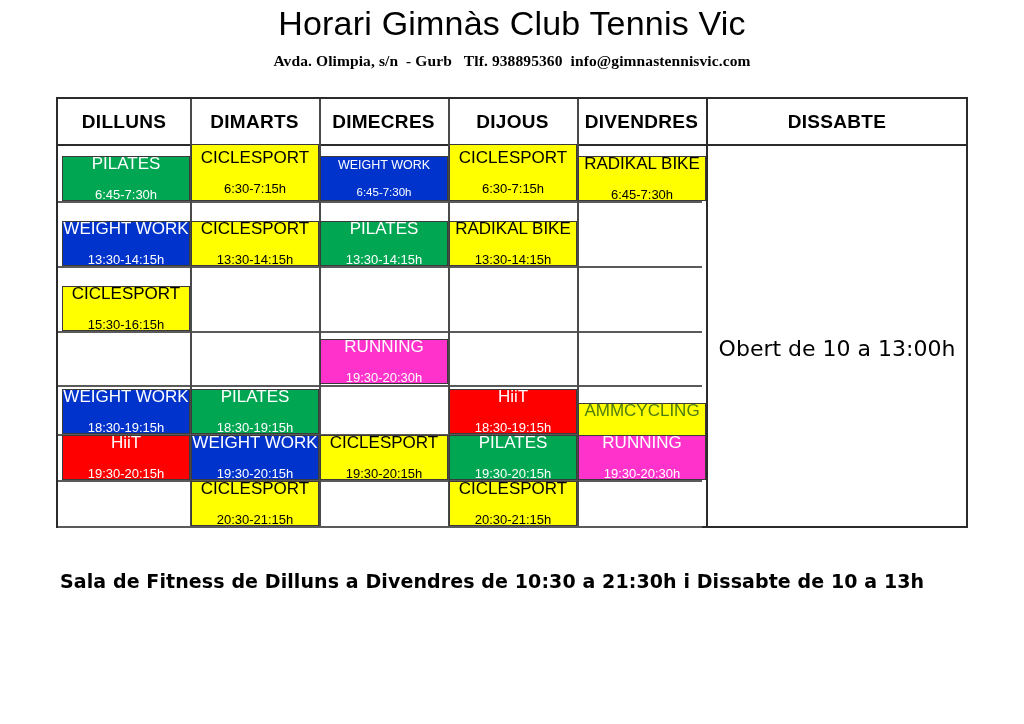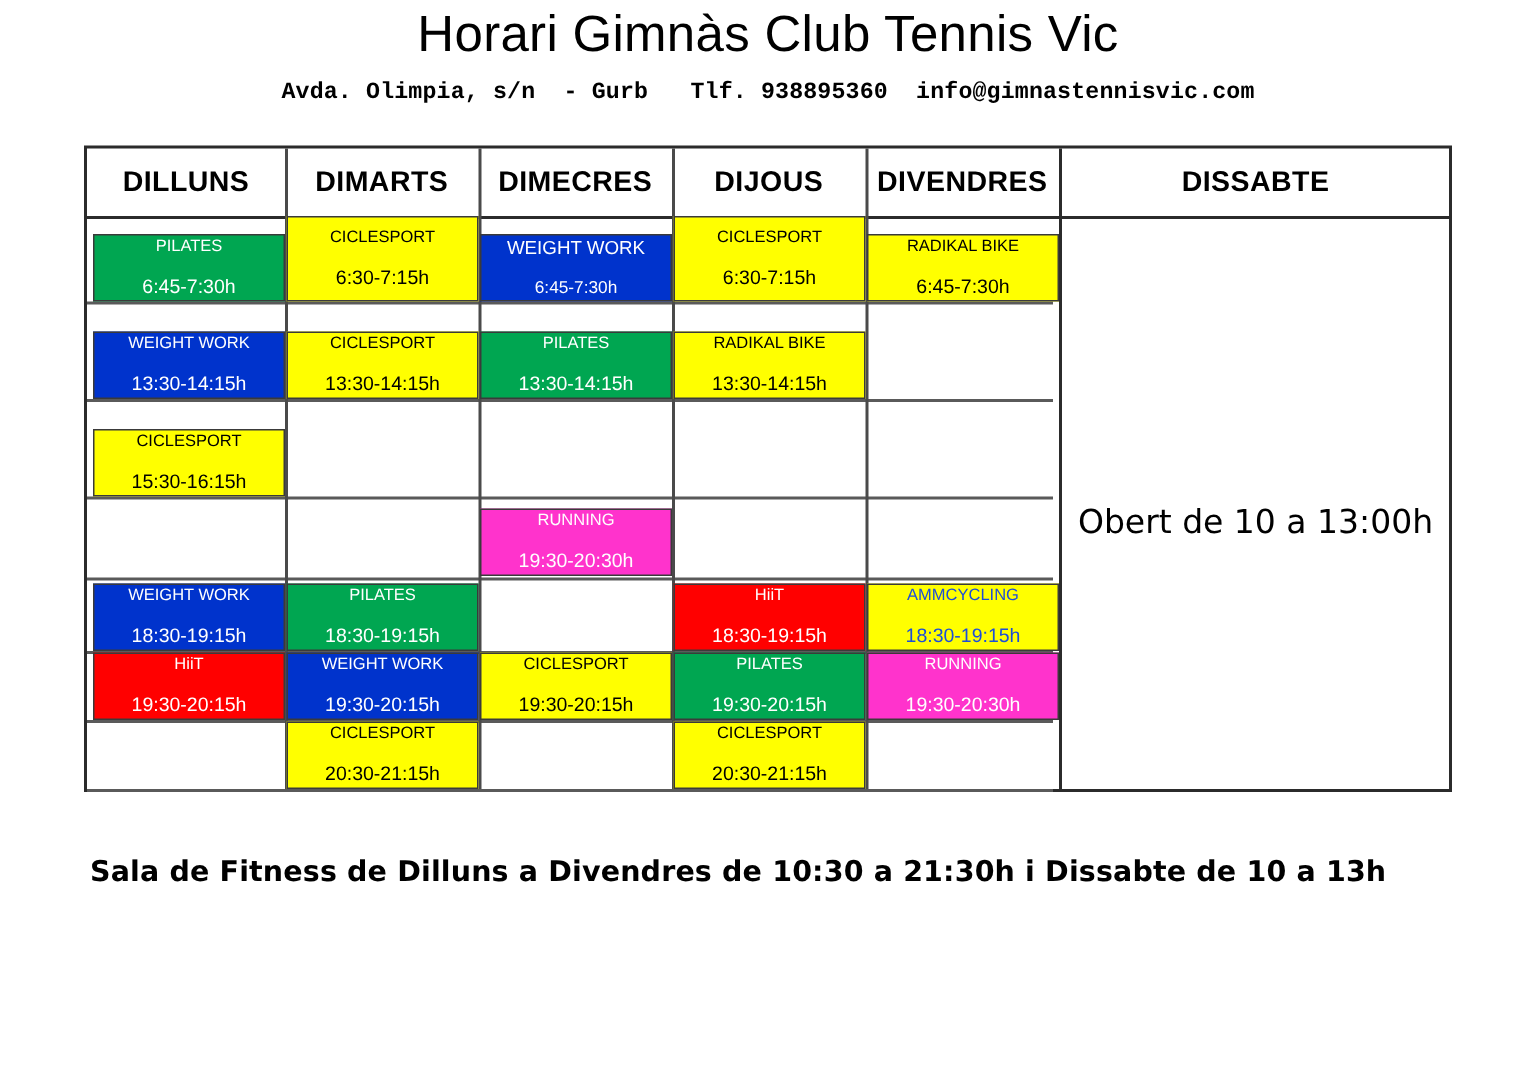--- a/index.html
+++ b/index.html
@@ -25,21 +25,21 @@
     font-size: 34px;
     font-weight: normal;
     letter-spacing: 0.2px;
     line-height: 1.15;
   }
   .subtitle {
     font-size: 15.5px;
     font-weight: bold;
     margin-top: 9px;
     letter-spacing: 0.1px;
-    font-family: Liberation Mono, monospace;
+    font-family: Liberation Serif, serif;
   }
   .subtitle span { white-space: pre; }
 
   
   .sched-wrap {
     position: absolute;
     left: 56px;
     top: 97px;
     width: 912px;
     height: 431px;
@@ -92,21 +92,21 @@
     box-sizing: border-box;
     border: 1.5px solid #3a3a3a;
     display: flex;
     flex-direction: column;
     align-items: center;
     justify-content: center;
     line-height: 1.22;
     overflow: hidden;
   }
   .cell .nm {
-    font-size: 11px;
+    font-size: 17px;
     white-space: nowrap;
   }
   .cell .tm {
     font-size: 13px;
     white-space: nowrap;
     margin-top: 12px;
   }
   .cell.small .nm { font-size: 12.5px; }
   .cell.small .tm { font-size: 11.5px; }
 
@@ -217,21 +217,21 @@
         <div class="tm">18:30-19:15h</div>
       </div>
       <div class="cell" style="left: 133px; top: 290px; width: 128px; height: 45px; background: rgb(0, 166, 81); color: rgb(255, 255, 255);">
         <div class="nm">PILATES</div>
         <div class="tm">18:30-19:15h</div>
       </div>
       <div class="cell" style="left: 391px; top: 290px; width: 128px; height: 45px; background: rgb(255, 0, 0); color: rgb(255, 255, 255);">
         <div class="nm">HiiT</div>
         <div class="tm">18:30-19:15h</div>
       </div>
-      <div class="cell" style="left: 520px; top: 290px; width: 128px; height: 45px; background: rgb(255, 255, 0); color: #1d4ed8;">
+      <div class="cell" style="left: 520px; top: 304px; width: 128px; height: 45px; background: rgb(255, 255, 0); color: #4d7c0f;">
         <div class="nm">AMMCYCLING</div>
         <div class="tm">18:30-19:15h</div>
       </div>
       <div class="cell" style="left: 4px; top: 336px; width: 128px; height: 45px; background: rgb(255, 0, 0); color: rgb(255, 255, 255);">
         <div class="nm">HiiT</div>
         <div class="tm">19:30-20:15h</div>
       </div>
       <div class="cell" style="left: 133px; top: 336px; width: 128px; height: 45px; background: rgb(0, 51, 204); color: rgb(255, 255, 255);">
         <div class="nm">WEIGHT WORK</div>
         <div class="tm">19:30-20:15h</div>

